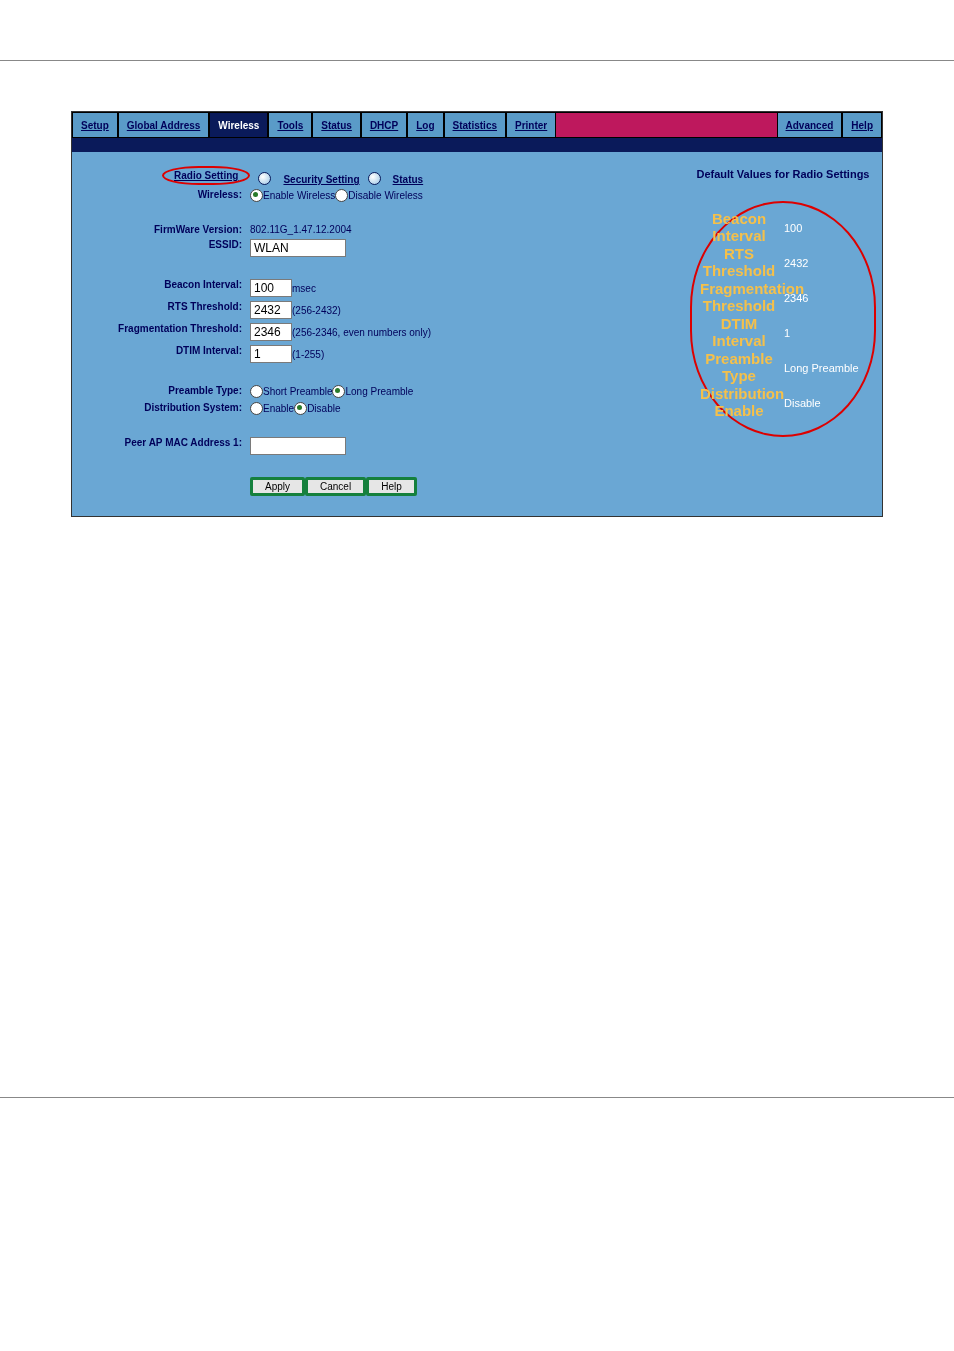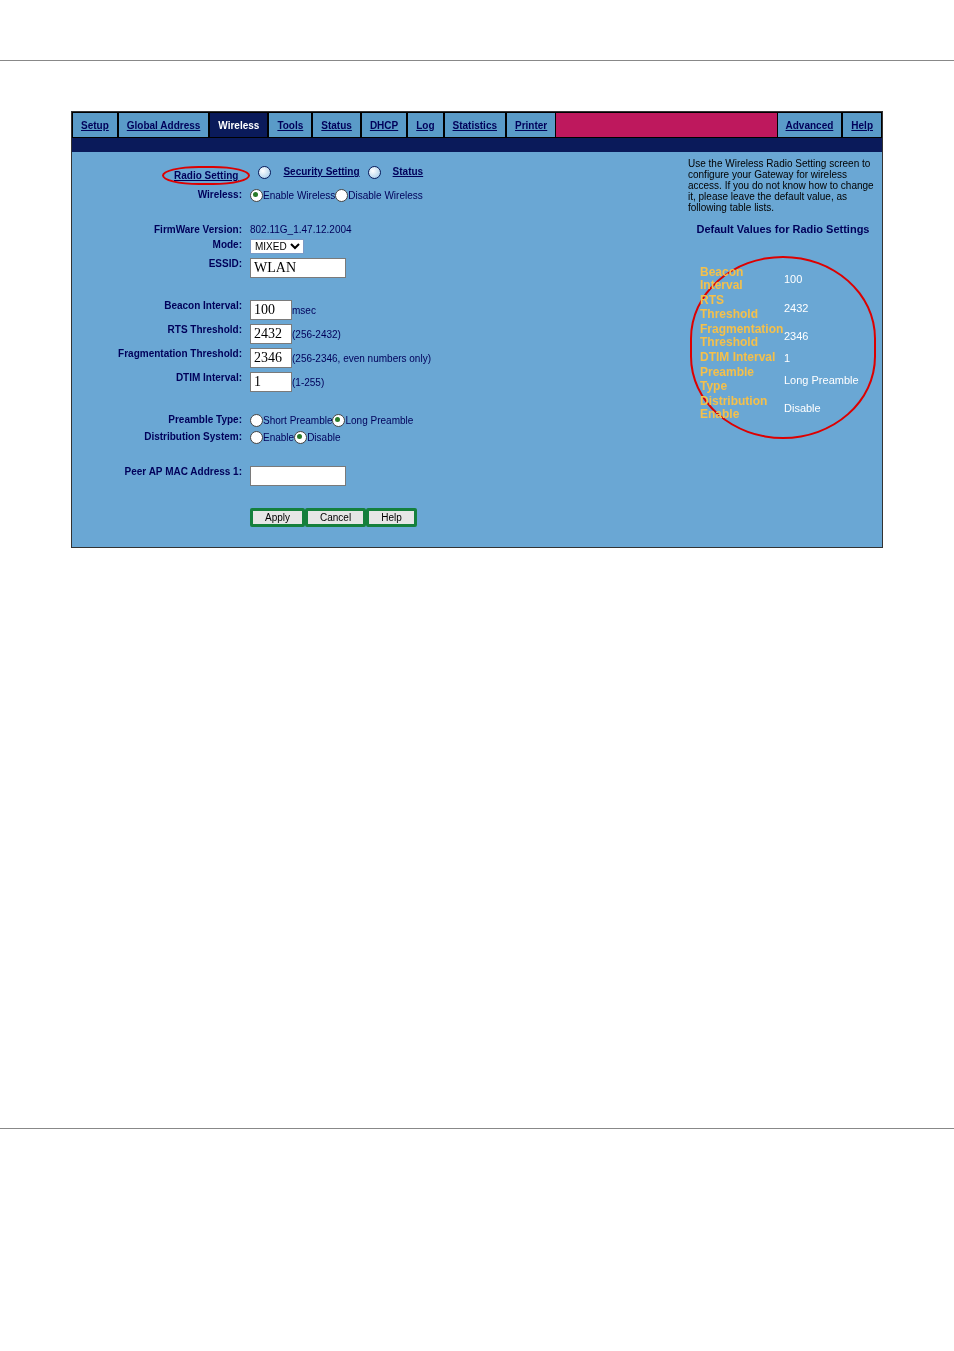--- a/index.html
+++ b/index.html
@@ -8,41 +8,41 @@
 .hr2{border-top:1px solid #888;margin:580px 0 20px}
 .shot{width:810px;margin:50px auto 0;border:1px solid #333;background:#fff}
 .tabs{display:flex;background:#be185d;height:26px;align-items:stretch}
 .tab{padding:0 8px;border:1px solid #000;background:#5a9bc8;color:#00005a;font-weight:bold;font-size:10px;text-decoration:underline;display:flex;align-items:center;text-align:center;line-height:1.1}
 .tab.active{background:#0a1a5a;color:#fff;text-decoration:none}
 .spacer{flex:1;border-top:1px solid #000;border-bottom:1px solid #000}
 .stripe{height:14px;background:#0a1a5a}
 .body{display:flex;background:#6aa7d4}
 .main{flex:1;padding:14px 10px 16px}
 .side{width:190px;background:#6aa7d4;color:#000;font-size:10px;padding:6px 4px}
-.subtabs{display:flex;gap:8px;align-items:flex-start;margin-bottom:1px;padding-left:80px}
+.subtabs{display:flex;gap:8px;align-items:flex-end;margin-bottom:1px;padding-left:80px}
 .bullet{width:11px;height:11px;border-radius:50%;border:1px solid #0a1a5a;background:radial-gradient(circle at 35% 35%,#fff,#9ac6e6);display:inline-block;margin-right:4px}
 .sublink{color:#00005a;font-weight:bold;font-size:10px;text-decoration:underline}
 .sublink.active{color:#00005a;border:2px solid #d00;border-radius:50%/60%;padding:2px 10px}
 .row{display:flex;margin:4px 0}
 .lbl{width:160px;text-align:right;color:#00005a;font-weight:bold;font-size:10px;padding-right:8px}
 .val{color:#00005a;font-size:10px;display:flex;align-items:center;}
 .radio{width:11px;height:11px;border-radius:50%;border:1px solid #444;display:inline-block;position:relative;background:#fff}
 .radio.on::after{content:"";position:absolute;width:5px;height:5px;background:#2a7a2a;border-radius:50%;top:2px;left:2px}
-input.tx{font-family:Liberation Serif, serif;font-size:14px;padding:1px 3px;border:1px solid #7a7a7a;background:#fff}
+input.tx{font-family:Liberation Sans, sans-serif;font-size:12px;padding:1px 3px;border:1px solid #7a7a7a;background:#fff}
 input.tx.sm{width:34px}
 input.tx.md{width:88px}
 input.tx.mac{width:88px}
 select.sel{font-family:inherit;font-size:10px;border:1px solid #7a9ac6;background:#fff}
 .note{color:#00005a;font-size:10px}
 .gap{height:14px}
 button.btn{font-family:inherit;font-size:10px;padding:1px 12px;background:#e6e6e6;border:3px solid #15803d;border-radius:2px}
 .sidehead{color:#00005a;font-weight:bold;text-align:center;font-size:11px;margin:10px 0 21px}
 .ring{border:2px solid #d00;border-radius:50%/45%;padding:6px 8px 14px;margin:0 2px}
 .trow{display:flex;align-items:center;margin:2px 0}
-.tn{width:78px;text-align:left;color:#f5c04a;font-size:12px;font-weight:bold;padding-right:6px;line-height:1.1}
+.tn{width:78px;text-align:center;color:#f5c04a;font-size:15px;font-weight:bold;padding-right:6px;line-height:1.1}
 .tv{color:#fff;font-size:11px}
 </style>
 </head>
 <body>
 
 <div class="page">
 <div class="hr"></div>
 <div class="shot">
   <div class="tabs">
     <div class="tab">Setup</div>
@@ -75,26 +75,20 @@
           <span class="radio on"></span>
           <span class="note">Enable Wireless</span>
           <span class="radio"></span>
           <span class="note">Disable Wireless</span>
         </div>
       </div>
       <div class="gap"></div>
       <div class="row">
         <div class="lbl">FirmWare Version:</div>
         <div class="val">802.11G_1.47.12.2004</div>
-      </div>
-      <div class="row">
-        <div class="lbl">Mode:</div>
-        <div class="val">
-              <select class="sel"><option>MIXED</option></select>
-            </div>
       </div>
       <div class="row">
         <div class="lbl">ESSID:</div>
         <div class="val">
               <input class="tx md" value="WLAN" style="">
             </div>
       </div>
       <div class="gap"></div>
       <div class="row">
         <div class="lbl">Beacon Interval:</div>
@@ -154,21 +148,20 @@
       <div class="row">
         <div class="lbl"></div>
         <div class="val">
           <button class="btn">Apply</button>
           <button class="btn">Cancel</button>
           <button class="btn">Help</button>
         </div>
       </div>
     </div>
     <div class="side">
-      <div>Use the Wireless Radio Setting screen to configure your Gateway for wireless access. If you do not know how to change it, please leave the default value, as following table lists.</div>
       <div class="sidehead">Default Values for Radio Settings</div>
       <div class="ring">
         <div class="trow">
               <div class="tn">Beacon Interval</div>
               <div class="tv">100</div>
             </div>
         <div class="trow">
               <div class="tn">RTS Threshold</div>
               <div class="tv">2432</div>
             </div>

